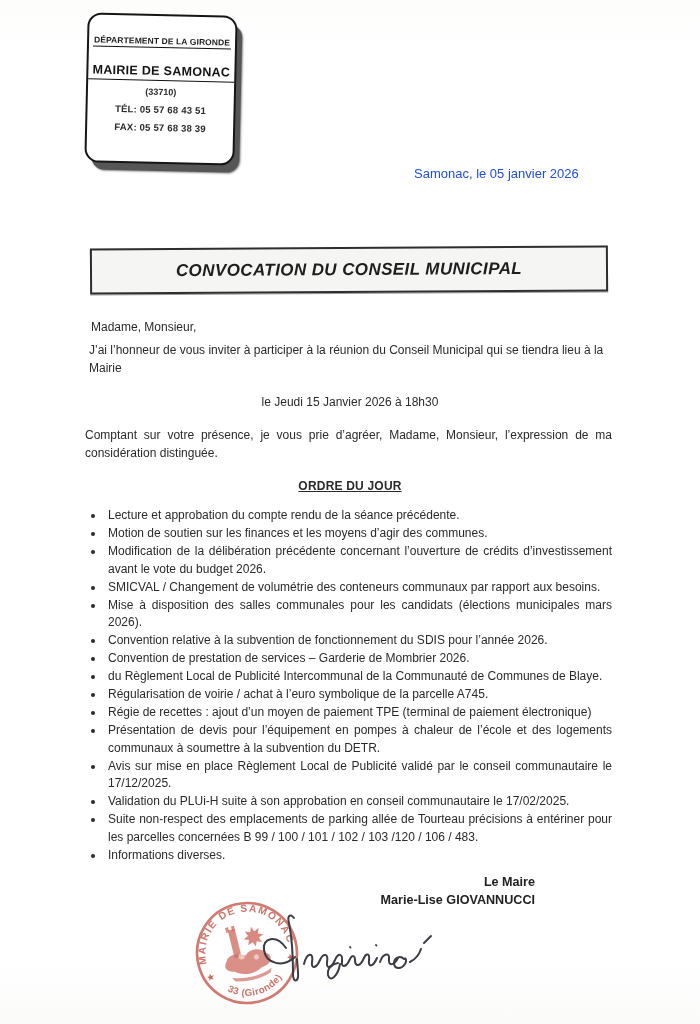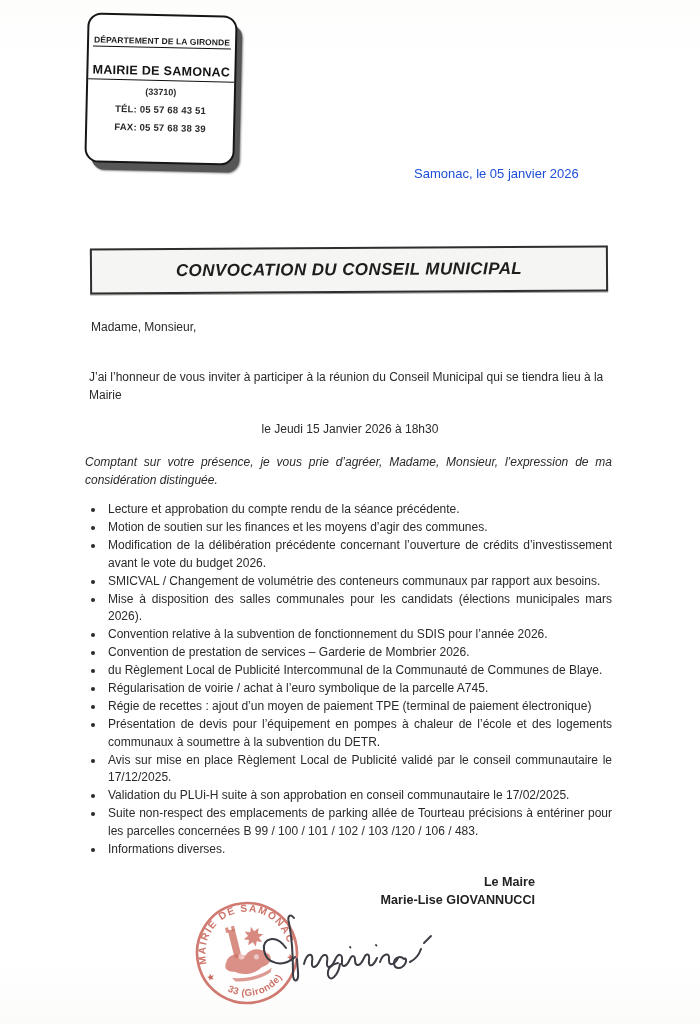--- a/index.html
+++ b/index.html
@@ -32,23 +32,23 @@
     position:absolute;left:90px;top:247px;width:514px;height:42px;
     border:2px solid #2e2e2e;background:#f5f5f3;
     display:flex;align-items:center;justify-content:center;
     transform:rotate(-.35deg);box-shadow:0 1px 0 #9a9a9a;
   }
   .title{font-weight:700;font-style:italic;font-size:17px;letter-spacing:.4px;color:#1e1e1e;}
 
   
   .letter-body{position:absolute;left:88px;top:312px;width:524px;font-size:12px;line-height:18px;}
   .salutation{margin:6px 0 0 3px;}
-  .intro{margin:32px 0 0 1px;}
+  .intro{margin:5px 0 0 1px;}
   .meeting{margin-top:16px;text-align:center;font-weight:400;}
-  .closing{margin-top:15px;margin-left:-3px;text-align:justify;font-style:italic;}
+  .closing{margin-top:15px;margin-left:-3px;text-align:justify;}
   .agenda-heading{margin-top:15px;text-align:center;font-weight:700;text-decoration:underline;letter-spacing:.2px;}
   ul.agenda{margin:12px 0 0;padding-left:17px;list-style:disc;}
   ul.agenda li{line-height:17.5px;text-align:justify;padding-left:3px;margin-bottom:.5px;}
 
   
   .sig-block{position:absolute;left:235px;top:874px;width:300px;text-align:right;
     font-weight:700;font-size:12.6px;line-height:17.5px;color:#222;}
 
   
   .stamp{position:absolute;left:192px;top:898px;width:110px;height:110px;
@@ -76,20 +76,21 @@
 
   <div class="title-box">
     <span class="title">CONVOCATION DU CONSEIL MUNICIPAL</span>
   </div>
 
   <div class="letter-body">
     <p class="salutation">Madame, Monsieur,</p>
     <p class="intro">J’ai l’honneur de vous inviter à participer à la réunion du Conseil Municipal qui se tiendra lieu à la Mairie</p>
     <p class="meeting">le  Jeudi 15 Janvier 2026 à 18h30</p>
     <p class="closing">Comptant sur votre présence, je vous prie d’agréer, Madame, Monsieur, l’expression de ma considération distinguée.</p>
+    <p class="agenda-heading">ORDRE DU JOUR</p>
     <ul class="agenda">
       <li>Lecture et approbation du compte rendu de la séance précédente.</li>
       <li>Motion de soutien sur les finances et les moyens d’agir des communes.</li>
       <li>Modification de la délibération précédente concernant l’ouverture de crédits d’investissement avant le vote du budget 2026.</li>
       <li>SMICVAL / Changement de volumétrie des conteneurs communaux par rapport aux besoins.</li>
       <li>Mise à disposition des salles communales pour les candidats (élections municipales mars 2026).</li>
       <li>Convention relative à la subvention de fonctionnement du SDIS pour l’année 2026.</li>
       <li>Convention de prestation de services – Garderie de Mombrier 2026.</li>
       <li>du Règlement Local de Publicité Intercommunal de la Communauté de Communes de Blaye.</li>
       <li>Régularisation de voirie / achat à l’euro symbolique de la parcelle A745.</li>

